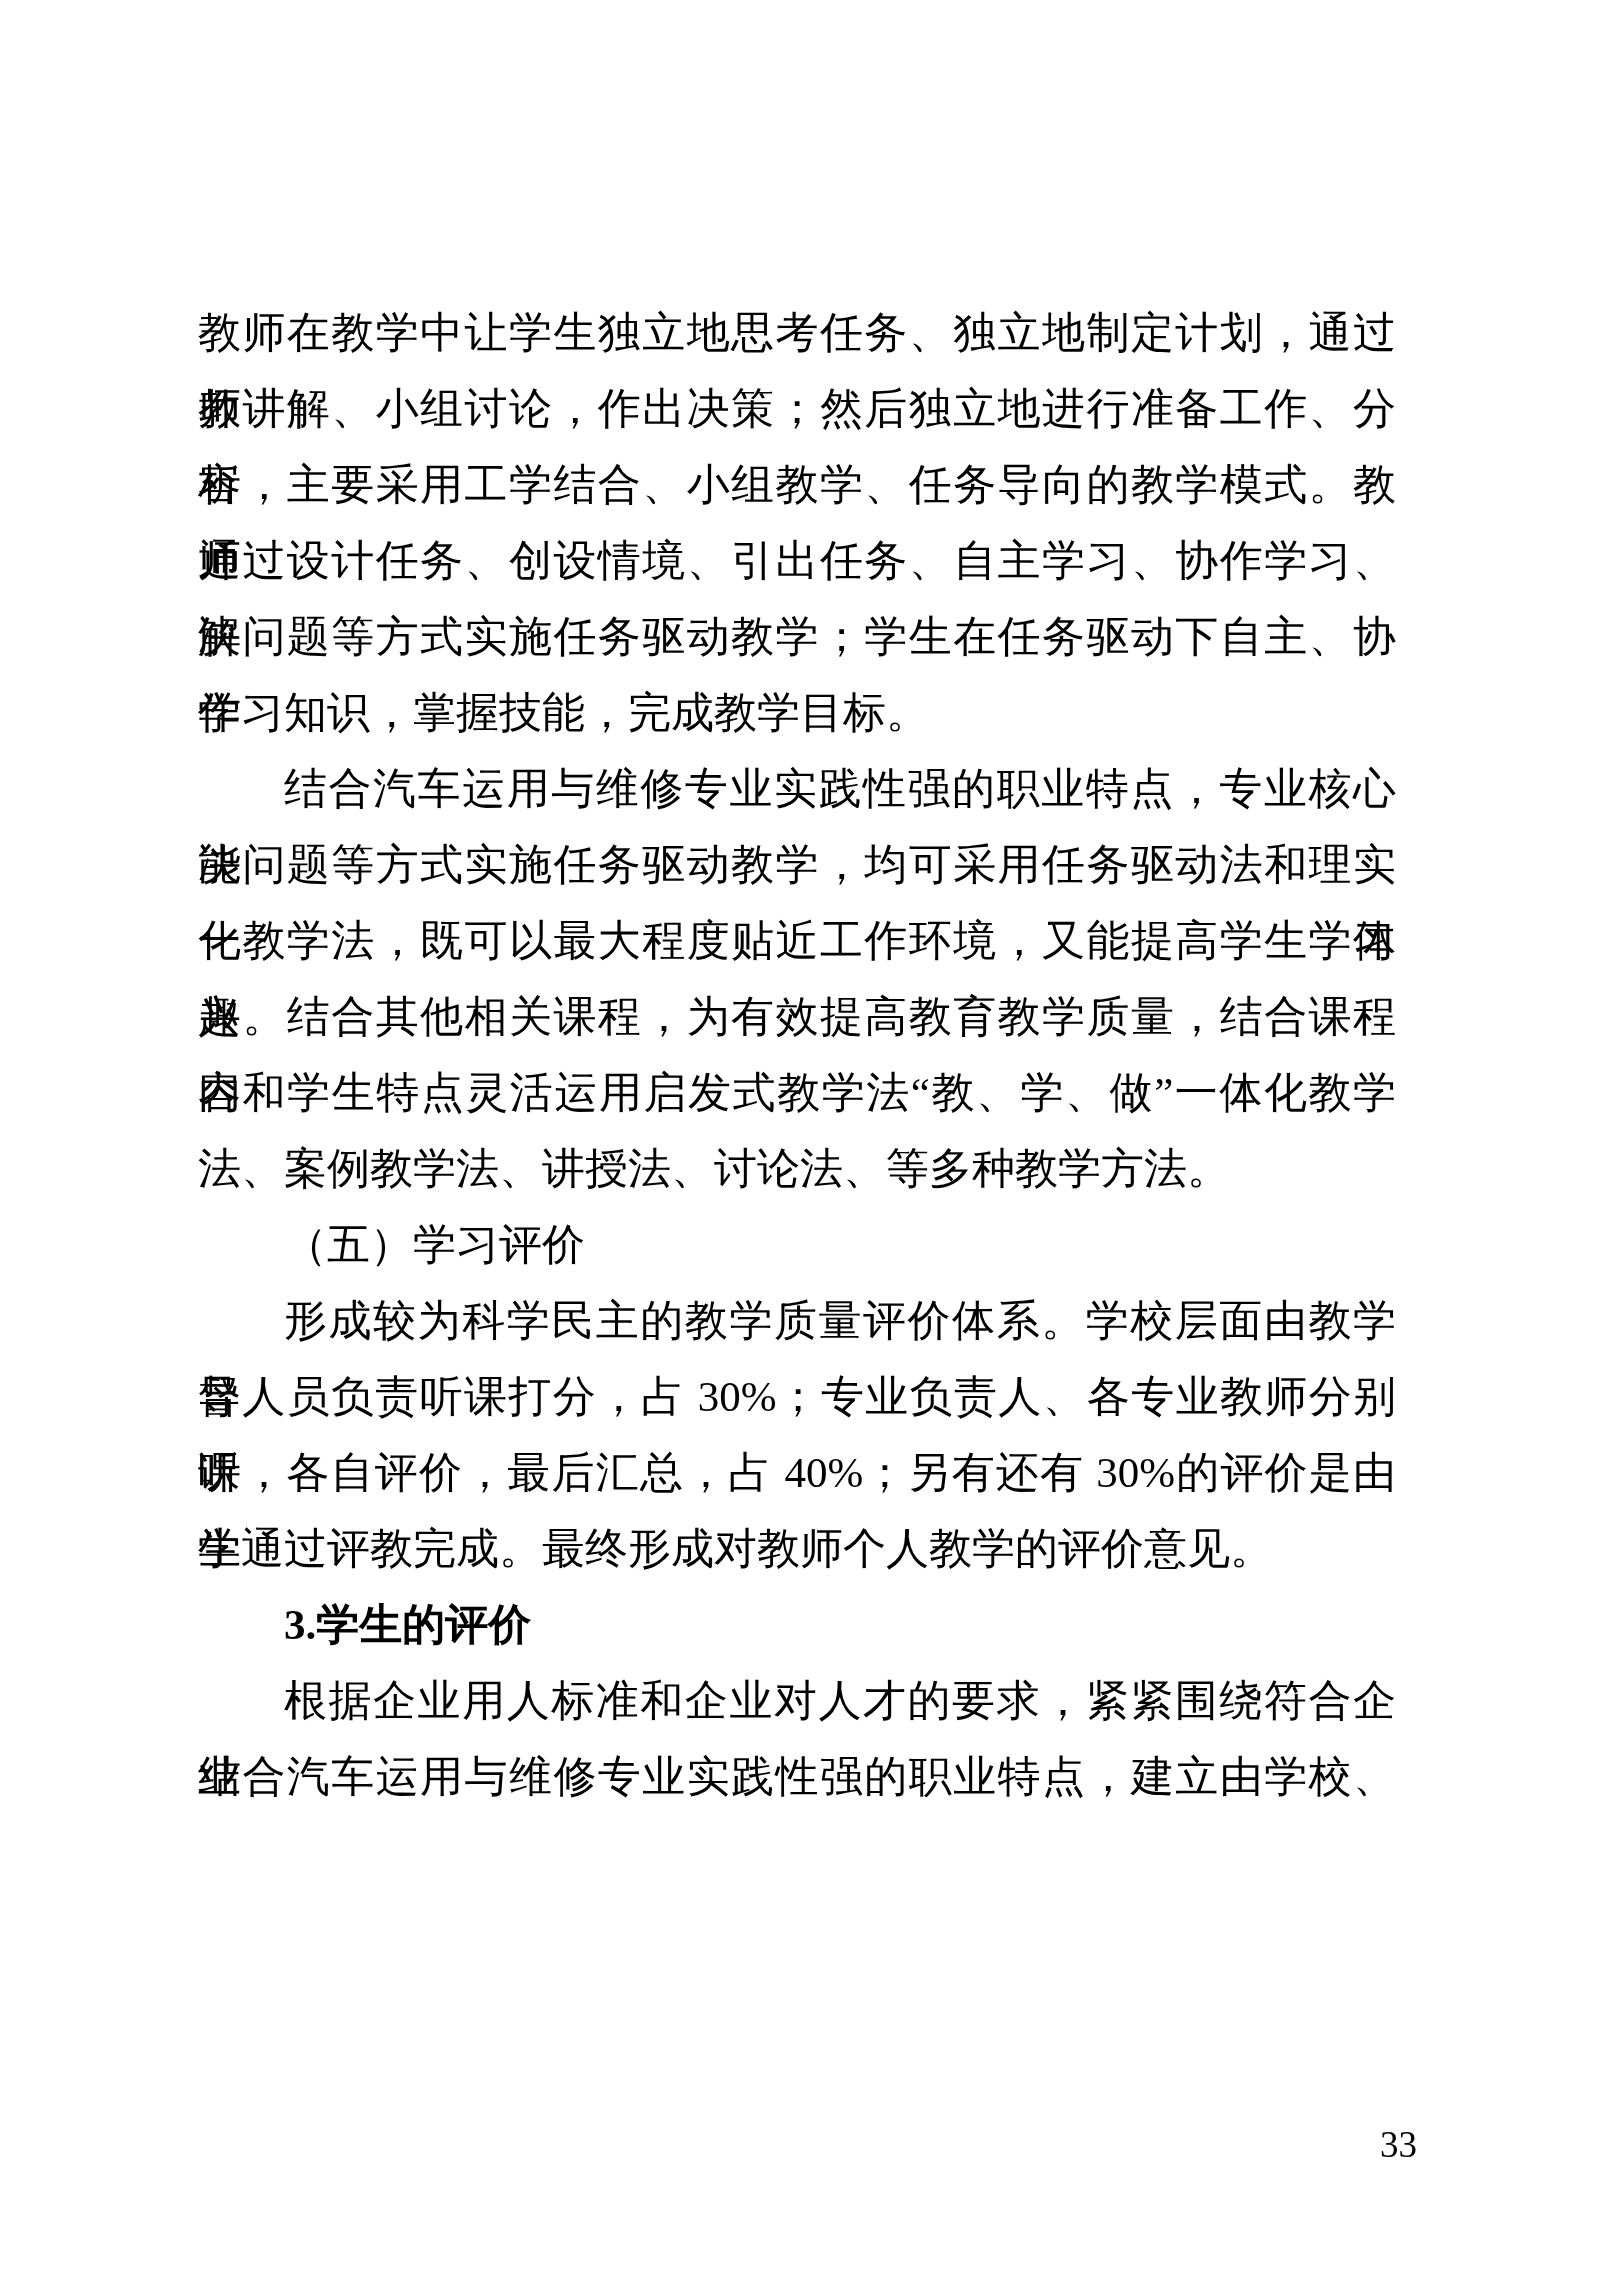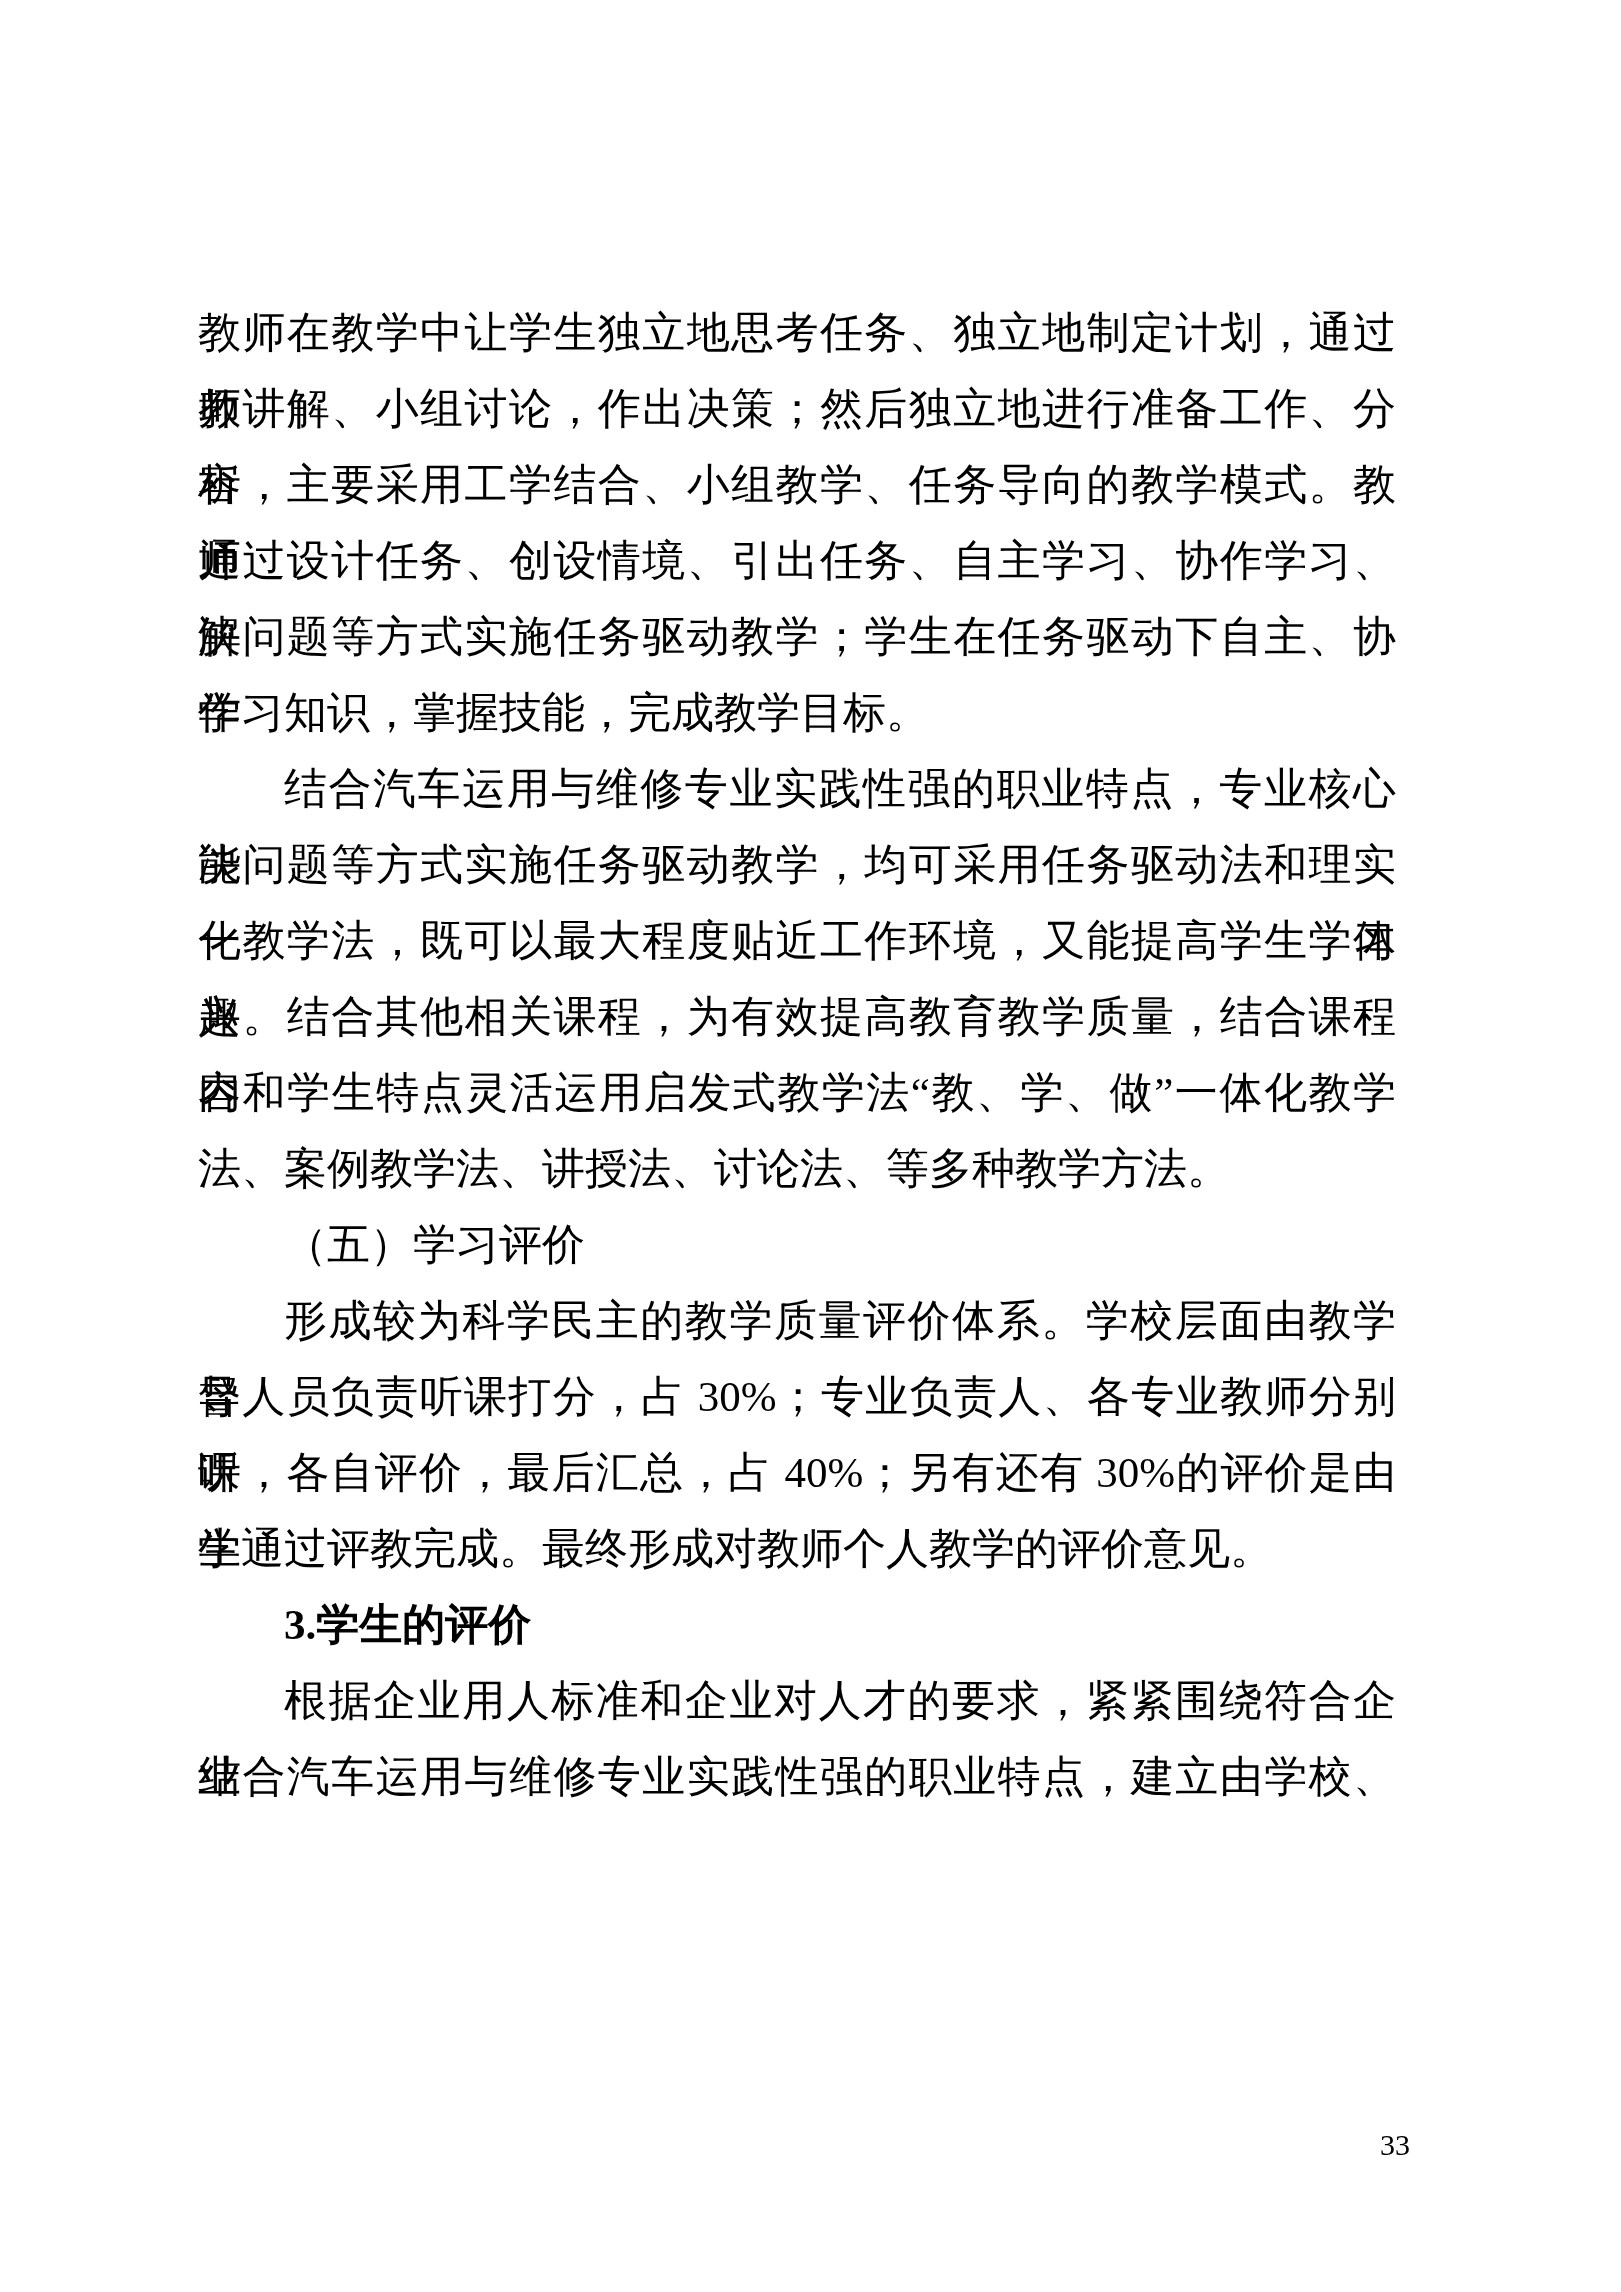--- a/index.html
+++ b/index.html
@@ -43,21 +43,21 @@
   .line.indent {
     text-indent: 2em;
   }
   .line.bold {
     font-weight: bold;
   }
   .page-number {
     position: absolute;
     top: 2125px;
     left: 1380px;
-    font-size: 30px;
+    font-size: 37px;
     line-height: 39px;
     color: #000000;
   }
 </style>
 </head>
 <body>
 
 <div class="page">
   <div class="text-block">
     <div class="line fill">教师在教学中让学生独立地思考任务、独立地制定计划，通过教</div>

